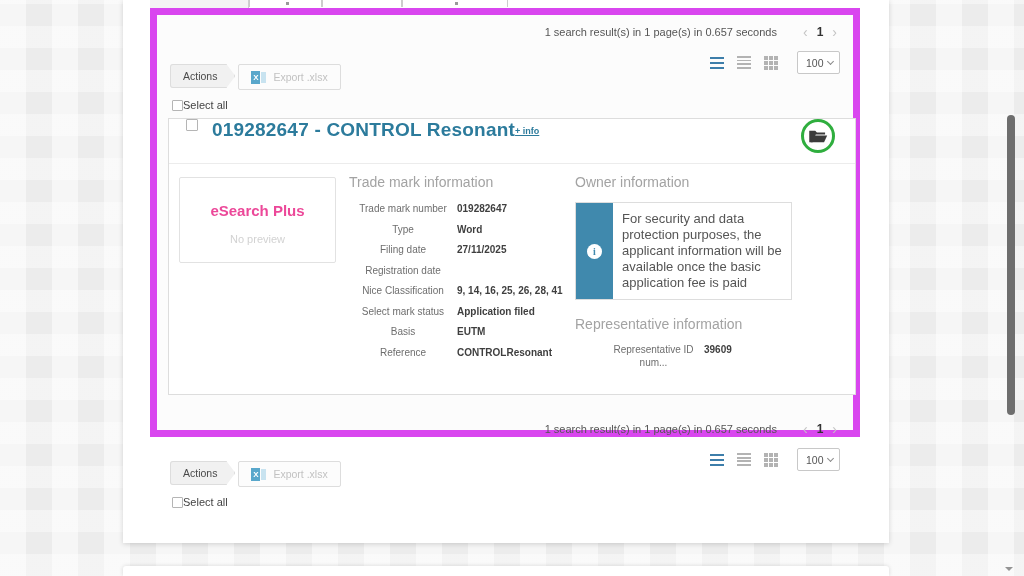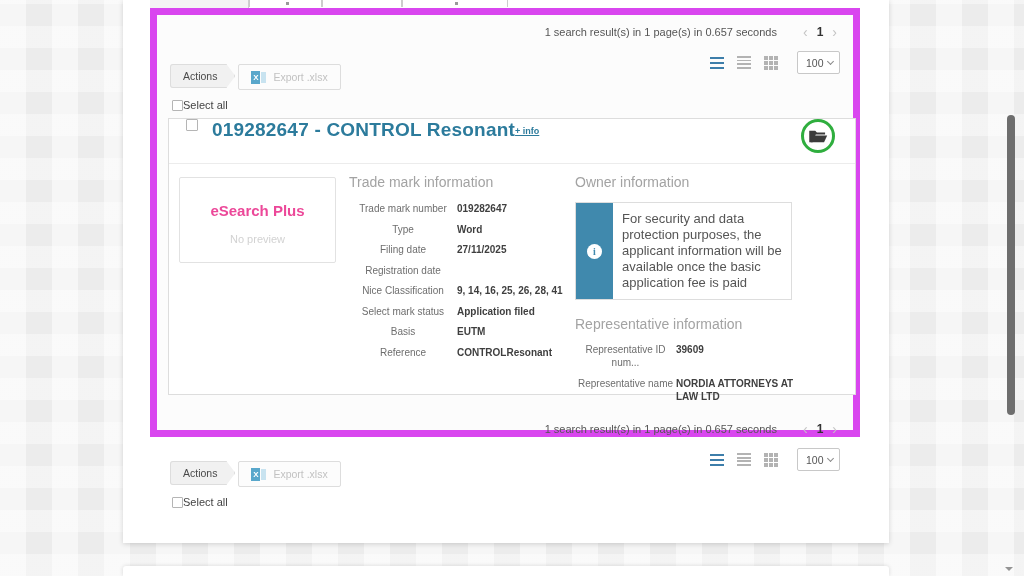--- a/index.html
+++ b/index.html
@@ -110,21 +110,21 @@
   .info-notice { display:flex; border:1px solid #ddd; width:217px; background:#fff; margin-bottom:16px; }
   .info-icon-cell { width:37px; align-self:stretch; background:#4089ad; display:flex;
     align-items:center; justify-content:center; flex-shrink:0; }
   .i-circle { width:15px; height:15px; border-radius:50%; background:#fff; color:#4089ad;
     font-size:10px; font-weight:bold; line-height:15px; text-align:center;
     font-family:"Liberation Serif", serif; }
   .info-text { padding:8px 9px; font-size:13px; color:#555; line-height:16px; }
   .rep-rows { margin-top:10px; }
   .rep-rows .field-label { width:101px; }
   .rep-rows .field-value { width:120px; }
-  .rep-rows .field-row { margin-bottom:9px; }
+  .rep-rows .field-row { margin-bottom:9px;margin-left:28px; }
 
   
   .bottom-panel { position:absolute; left:123px; top:566px; width:766px; height:10px;
     background:#fff; box-shadow:0 0 4px rgba(0,0,0,.14); border-radius:3px 3px 0 0; }
 
   
   .scroll-thumb { position:absolute; left:1007px; top:115px; width:8px; height:300px;
     background:#6e6e6e; border-radius:4px; }
   .scroll-caret { position:absolute; left:1005px; top:567px; width:0; height:0;
     border:4px solid rgba(0,0,0,0); border-top-color:#949494; }
@@ -250,24 +250,20 @@
               <span class="i-circle">i</span>
             </span>
             <span class="info-text">For security and data protection purposes, the applicant information will be available once the basic application fee is paid</span>
           </div>
           <div class="section-heading">Representative information</div>
           <div class="rep-rows">
             <div class="field-row">
                 <span class="field-label">Representative ID num...</span>
                 <span class="field-value">39609</span>
               </div>
-            <div class="field-row">
-                <span class="field-label">Representative name</span>
-                <span class="field-value">NORDIA ATTORNEYS AT LAW LTD</span>
-              </div>
           </div>
         </div>
 
       </div>
     </div>
 
     <div class="results-bar bottom">
       <span class="results-summary">1 search result(s) in 1 page(s) in 0.657 seconds</span>
       <span class="pager">
         <span class="arrow">‹</span>

